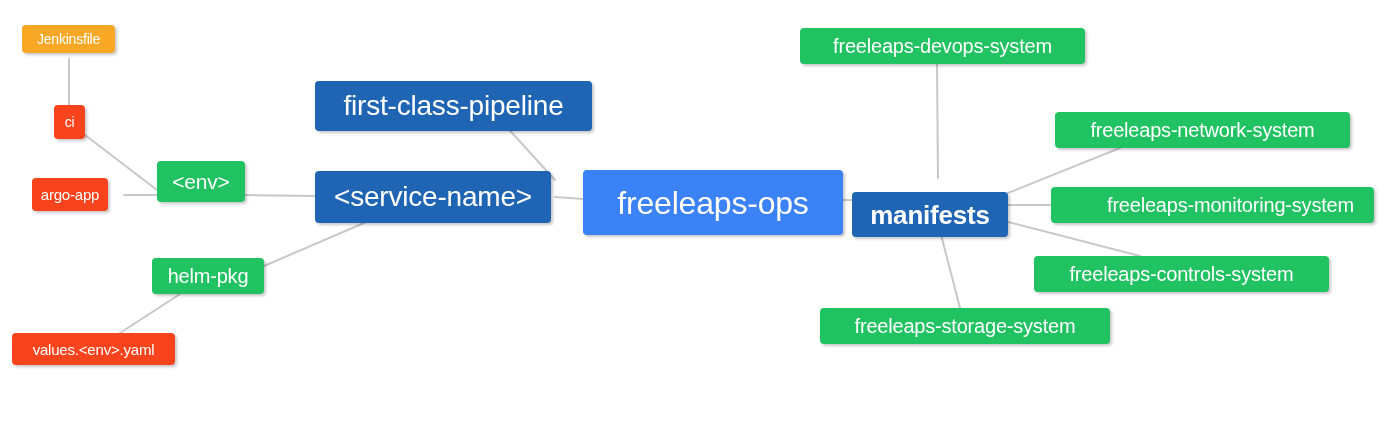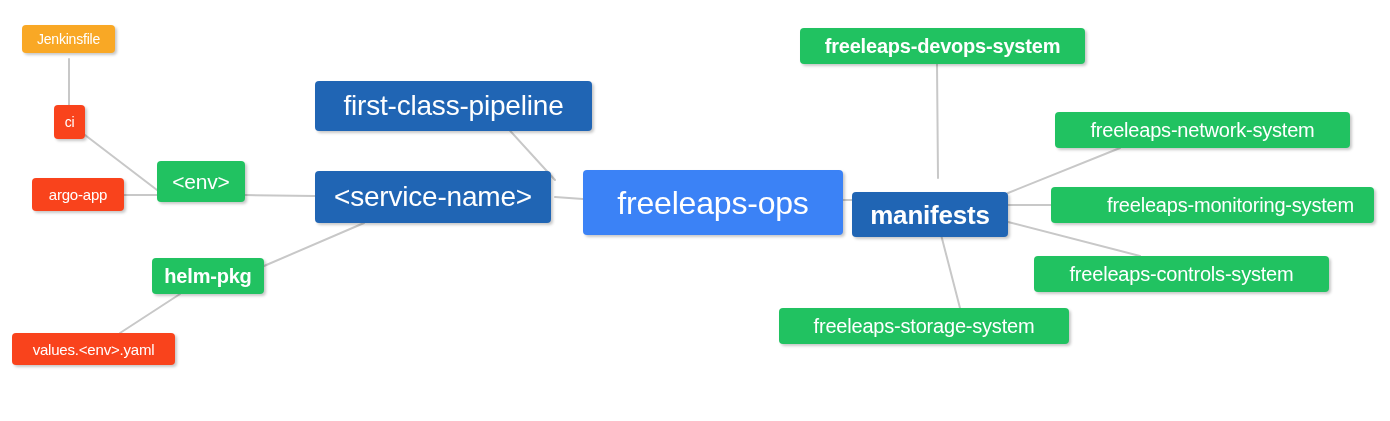--- a/index.html
+++ b/index.html
@@ -57,27 +57,27 @@
       <line x1="843" y1="200" x2="852" y2="200" stroke="#c8c8c8" stroke-width="2" stroke-linecap="round"></line>
       <line x1="938" y1="178" x2="937" y2="64" stroke="#c8c8c8" stroke-width="2" stroke-linecap="round"></line>
       <line x1="1008" y1="193" x2="1120" y2="148" stroke="#c8c8c8" stroke-width="2" stroke-linecap="round"></line>
       <line x1="1008" y1="205" x2="1051" y2="205" stroke="#c8c8c8" stroke-width="2" stroke-linecap="round"></line>
       <line x1="1008" y1="222" x2="1140" y2="256" stroke="#c8c8c8" stroke-width="2" stroke-linecap="round"></line>
       <line x1="938" y1="223" x2="960" y2="308" stroke="#c8c8c8" stroke-width="2" stroke-linecap="round"></line>
     </svg>
   <div id="nodes-layer">
       <div class="node" style="left: 22px; top: 25px; width: 93px; height: 28px; background: rgb(249, 168, 37); font-size: 14px;">Jenkinsfile</div>
       <div class="node" style="left: 54px; top: 105px; width: 31px; height: 34px; background: rgb(249, 67, 28); font-size: 14px;">ci</div>
-      <div class="node" style="left: 32px; top: 178px; width: 92px; height: 33px; background: rgb(249, 67, 28); font-size: 15px;">argo-app</div>
+      <div class="node" style="left: 32px; top: 178px; width: 76px; height: 33px; background: rgb(249, 67, 28); font-size: 15px;">argo-app</div>
       <div class="node" style="left: 157px; top: 161px; width: 88px; height: 41px; background: rgb(33, 194, 97); font-size: 21px;">&lt;env&gt;</div>
-      <div class="node" style="left: 152px; top: 258px; width: 112px; height: 36px; background: rgb(33, 194, 97); font-size: 20px; font-weight: bold;">helm-pkg</div>
+      <div class="node" style="left: 152px; top: 258px; width: 112px; height: 36px; background: rgb(33, 194, 97); font-size: 20px;">helm-pkg</div>
       <div class="node" style="left: 12px; top: 333px; width: 163px; height: 32px; background: rgb(249, 67, 28); font-size: 15px;">values.&lt;env&gt;.yaml</div>
       <div class="node" style="left: 315px; top: 37px; width: 277px; height: 50px; background: rgb(32, 101, 180); font-size: 28px; margin-top: 44px;">first-class-pipeline</div>
       <div class="node" style="left: 315px; top: 171px; width: 236px; height: 52px; background: rgb(32, 101, 180); font-size: 28px;">&lt;service-name&gt;</div>
       <div class="node" style="left: 583px; top: 170px; width: 260px; height: 65px; background: #3b82f6; font-size: 32px;">freeleaps-ops</div>
       <div class="node" style="left: 852px; top: 192px; width: 156px; height: 45px; background: rgb(32, 101, 180); font-size: 26px; font-weight: bold;">manifests</div>
-      <div class="node" style="left: 800px; top: 28px; width: 285px; height: 36px; background: rgb(33, 194, 97); font-size: 20px; font-weight: bold;">freeleaps-devops-system</div>
+      <div class="node" style="left: 800px; top: 28px; width: 285px; height: 36px; background: rgb(33, 194, 97); font-size: 20px;">freeleaps-devops-system</div>
       <div class="node" style="left: 1055px; top: 112px; width: 295px; height: 36px; background: rgb(33, 194, 97); font-size: 20px;">freeleaps-network-system</div>
       <div class="node" style="left: 1051px; top: 187px; width: 323px; height: 36px; background: rgb(33, 194, 97); font-size: 20px; padding-left: 36px;">freeleaps-monitoring-system</div>
       <div class="node" style="left: 1034px; top: 256px; width: 295px; height: 36px; background: rgb(33, 194, 97); font-size: 20px;">freeleaps-controls-system</div>
-      <div class="node" style="left: 779px; top: 308px; width: 290px; height: 36px; background: rgb(33, 194, 97); font-size: 20px;">freeleaps-storage-system</div>
+      <div class="node" style="left: 820px; top: 308px; width: 290px; height: 36px; background: rgb(33, 194, 97); font-size: 20px;">freeleaps-storage-system</div>
     </div>
 </div>
 
 </body></html>

